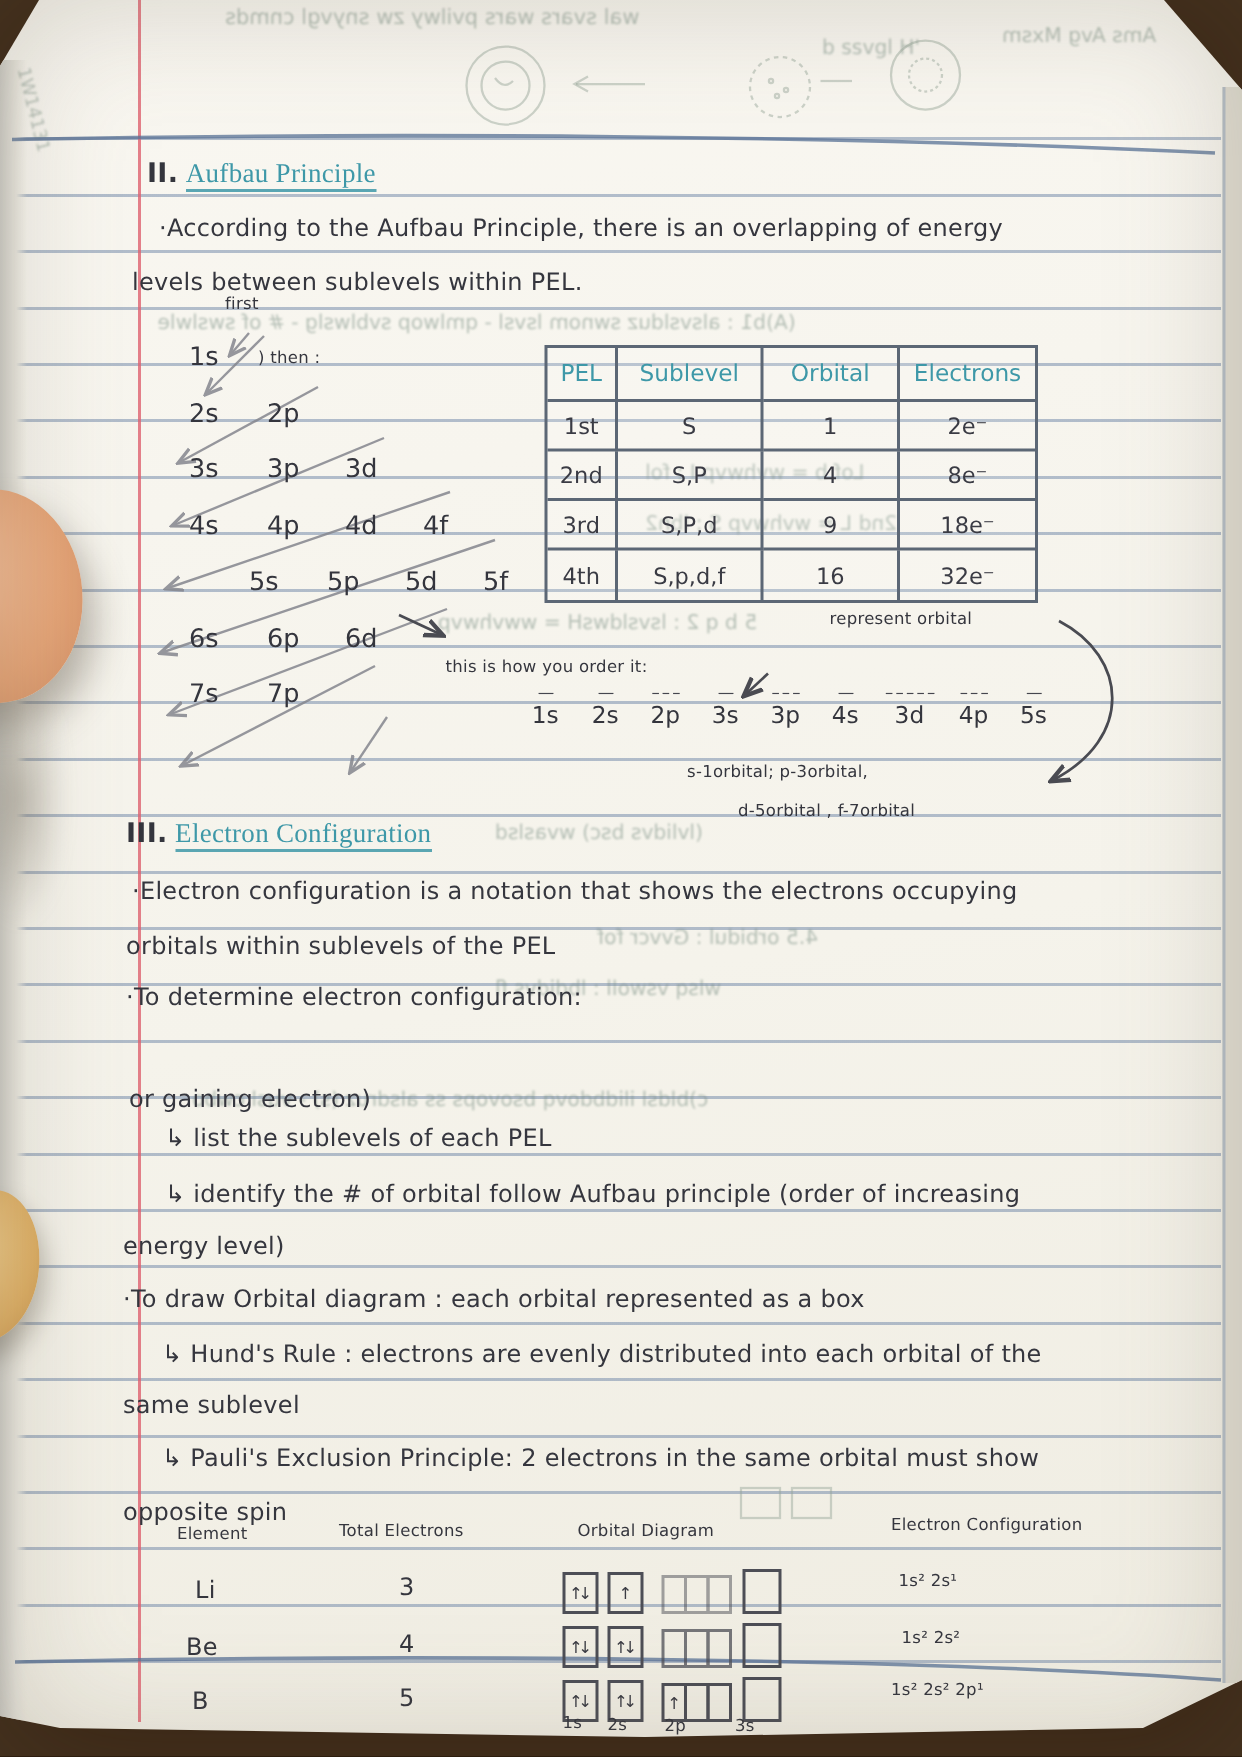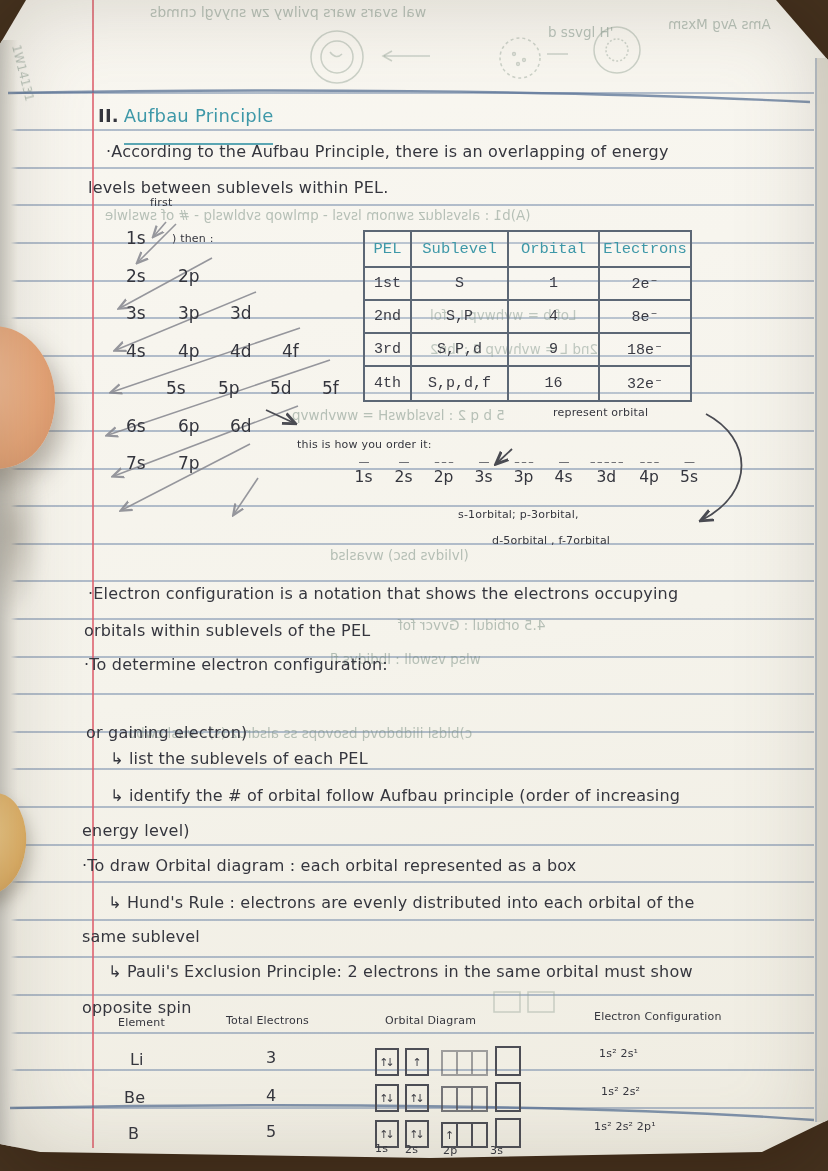--- a/index.html
+++ b/index.html
@@ -9,30 +9,30 @@
         background:linear-gradient(170deg,#f9f7f1 0%,#f5f3eb 55%,#efece1 100%);
         clip-path:polygon(0 44px,26px 0,776px 0,828px 60px,828px 1120px,762px 1152px,430px 1158px,40px 1152px,0 1144px);}
   .rules{position:absolute;left:6px;right:14px;top:56px;height:1064px;
          background:repeating-linear-gradient(180deg,transparent 0,transparent 35.6px,rgba(108,132,166,.5) 35.6px,rgba(108,132,166,.5) 37.6px);}
   .margin{position:absolute;left:92px;top:0;width:2px;height:1148px;background:rgba(222,99,112,.8);}
   .left-stack{position:absolute;left:0;top:40px;width:18px;height:1108px;
               background:linear-gradient(to right,#cfcec8,#e9e7df 60%,rgba(0,0,0,0));}
   .edge-strip{position:absolute;left:815px;top:58px;width:13px;height:1064px;background:#e2dfd4;border-left:2px solid #b6bfc8;}
   .shade{position:absolute;inset:0;box-shadow:inset 0 0 90px rgba(104,94,72,.26);pointer-events:none;}
   .t{position:absolute;white-space:nowrap;color:#35363e;font-size:16px;letter-spacing:.2px;}
-  .teal{color:#3e98a8;border-bottom:2px solid rgba(62,152,168,.85);padding-bottom:17px;}
+  .teal{color:#3e98a8;border-bottom:2px solid rgba(62,152,168,.85);padding-bottom:1px;font-family:Liberation Serif, serif;}
   .hnum{color:#34353d;font-weight:bold;margin-right:5px;}
   .small{font-size:11px;}
   .bl{position:absolute;white-space:nowrap;color:rgba(118,140,128,.5);filter:blur(.6px);font-size:13.5px;transform:scaleX(-1);}
   .bl.nm{transform:none;}
   .aufrow{position:absolute;left:126px;}
   .aufrow span{display:inline-block;width:52px;font-size:17px;color:#34353d;}
   .ptable{position:absolute;left:363px;top:230px;display:grid;
           grid-template-columns:47px 97px 91px 90px;grid-template-rows:36px 33px 33px 33px 33px;
-          border:2.5px solid #5c6775;background:rgba(255,255,255,.12);font-family:Liberation Mono, monospace;}
+          border:2.5px solid #5c6775;background:rgba(255,255,255,.12);}
   .ptc{display:flex;align-items:center;justify-content:center;font-size:15px;color:#3a3b44;}
   .ptc.br{border-right:2px solid #5c6775;}
   .ptc.bb{border-bottom:2px solid #5c6775;}
   .pth{color:#3e98a8;font-size:15.5px;}
   .tokens{position:absolute;left:350px;top:455px;display:flex;gap:13px;}
   .tok{min-width:27px;text-align:center;}
   .dsh{display:block;height:12px;font-size:11px;letter-spacing:-1px;color:#45464e;}
   .olbl{font-size:15.5px;color:#34353d;}
   .boxes{position:absolute;display:flex;align-items:flex-end;}
   .bx{width:20px;height:24px;border:2px solid #4d4e56;display:flex;align-items:center;justify-content:center;
@@ -174,20 +174,23 @@
       <div class="tok"><span class="dsh">—</span><span class="olbl">3s</span></div>
       <div class="tok"><span class="dsh">– – –</span><span class="olbl">3p</span></div>
       <div class="tok"><span class="dsh">—</span><span class="olbl">4s</span></div>
       <div class="tok"><span class="dsh">– – – – –</span><span class="olbl">3d</span></div>
       <div class="tok"><span class="dsh">– – –</span><span class="olbl">4p</span></div>
       <div class="tok"><span class="dsh">—</span><span class="olbl">5s</span></div>
     </div>
     <div class="t small" style="left:458px;top:508px;">s-1orbital; p-3orbital,</div>
     <div class="t small" style="left:492px;top:534px;">d-5orbital , f-7orbital</div>
 
+    <div class="t" style="left:84px;top:545px;font-size:18px;">
+      <span class="hnum">III.</span><span class="teal">Electron Configuration</span>
+    </div>
     <div class="t" style="left:88px;top:584px;">·Electron configuration is a notation that shows the electrons occupying</div>
     <div class="t" style="left:84px;top:655px;">·To determine electron configuration:</div>
     <div class="t" style="left:84px;top:621px;">orbitals within sublevels of the PEL</div>
     <div class="t" style="left:86px;top:723px;">or gaining electron)</div>
     <div class="t" style="left:110px;top:786px;">↳ identify the # of orbital follow Aufbau principle (order of increasing</div>
     <div class="t" style="left:110px;top:749px;">↳ list the sublevels of each PEL</div>
     <div class="t" style="left:82px;top:821px;">energy level)</div>
     <div class="t" style="left:82px;top:856px;">·To draw Orbital diagram : each orbital represented as a box</div>
     <div class="t" style="left:108px;top:893px;">↳ Hund's Rule : electrons are evenly distributed into each orbital of the</div>
     <div class="t" style="left:82px;top:927px;">same sublevel</div>

